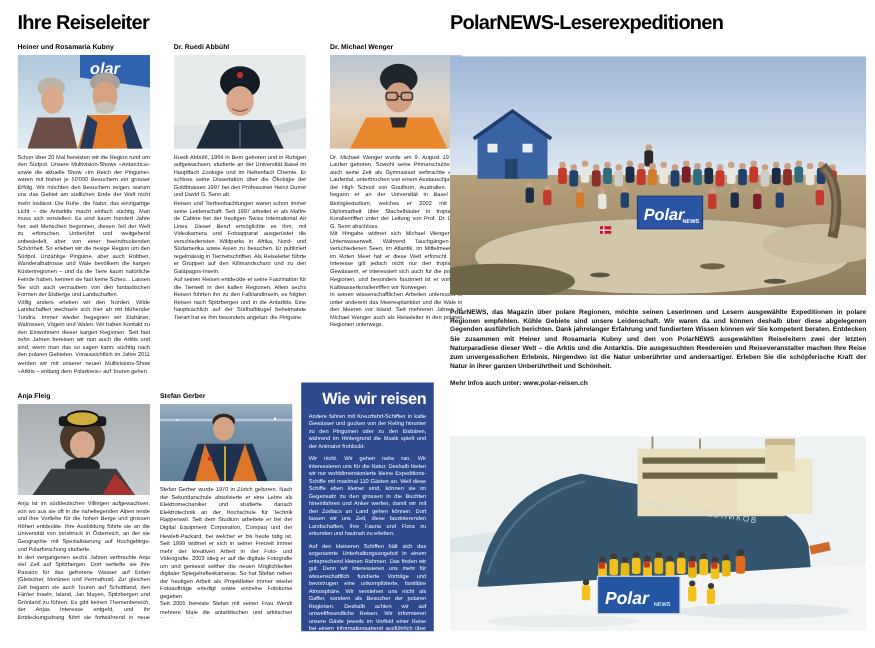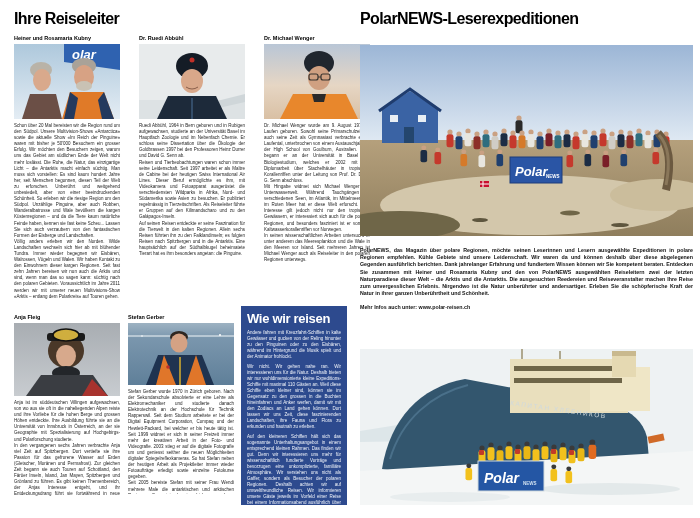--- a/index.html
+++ b/index.html
@@ -17,21 +17,21 @@
   .bio{font-size:4.5px;line-height:6.1px;text-align:justify;color:#222;margin-top:4px;overflow:hidden;}
   .bio p{margin:0;}
   .bio-r1{max-height:185px;}
   .bio-r1c3{max-height:178px;}
   .bio-anja{max-height:97px;}
   .bio-stefan{max-height:105px;}
   .bluebox{
     background:#2d4a8e;color:#fff;box-sizing:border-box;
     width:106px;height:199px;padding:5px 6px;overflow:hidden;
   }
-  .bluebox h2{font-size:13px;margin:0 0 4px 0;letter-spacing:-0.3px;font-weight:bold;}
+  .bluebox h2{font-size:13px;margin:0 0 4px 0;letter-spacing:-0.3px;font-weight:bold;text-align:right;}
   .bluebox p{font-size:4.5px;line-height:6px;text-align:justify;margin:0 0 4px 0;color:#f2f5fb;}
   .intro{width:333px;font-size:5.3px;line-height:7.2px;font-weight:bold;text-align:justify;color:#111;}
   .intro p{margin:0;}
   .moreinfo{font-size:5.3px;font-weight:bold;margin-top:7px;color:#111;}
   .moreinfo a{color:#111;text-decoration:none;}
   svg{font-family:"Liberation Sans", sans-serif;display:block;}
 </style>
 </head>
 <body>
 

